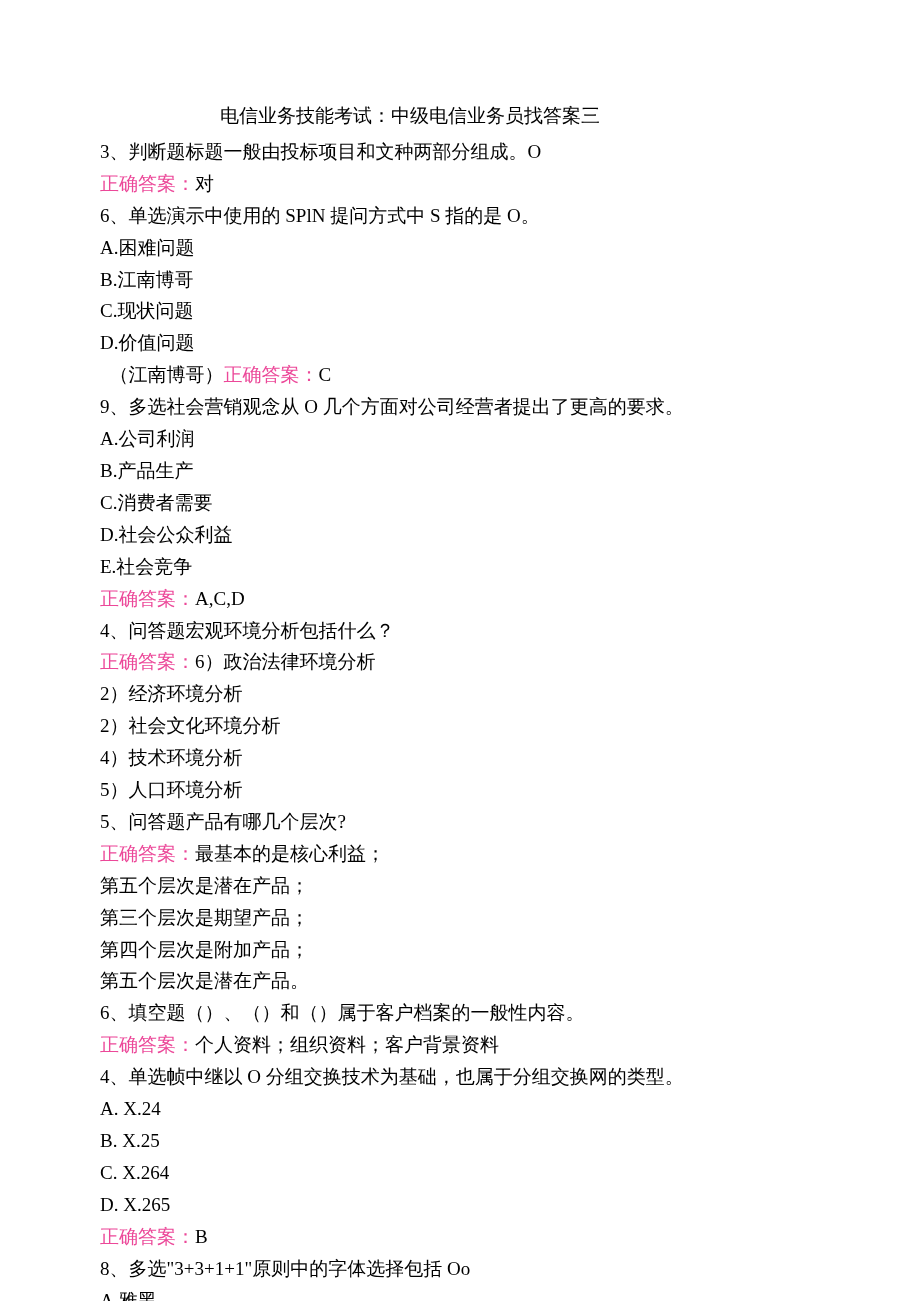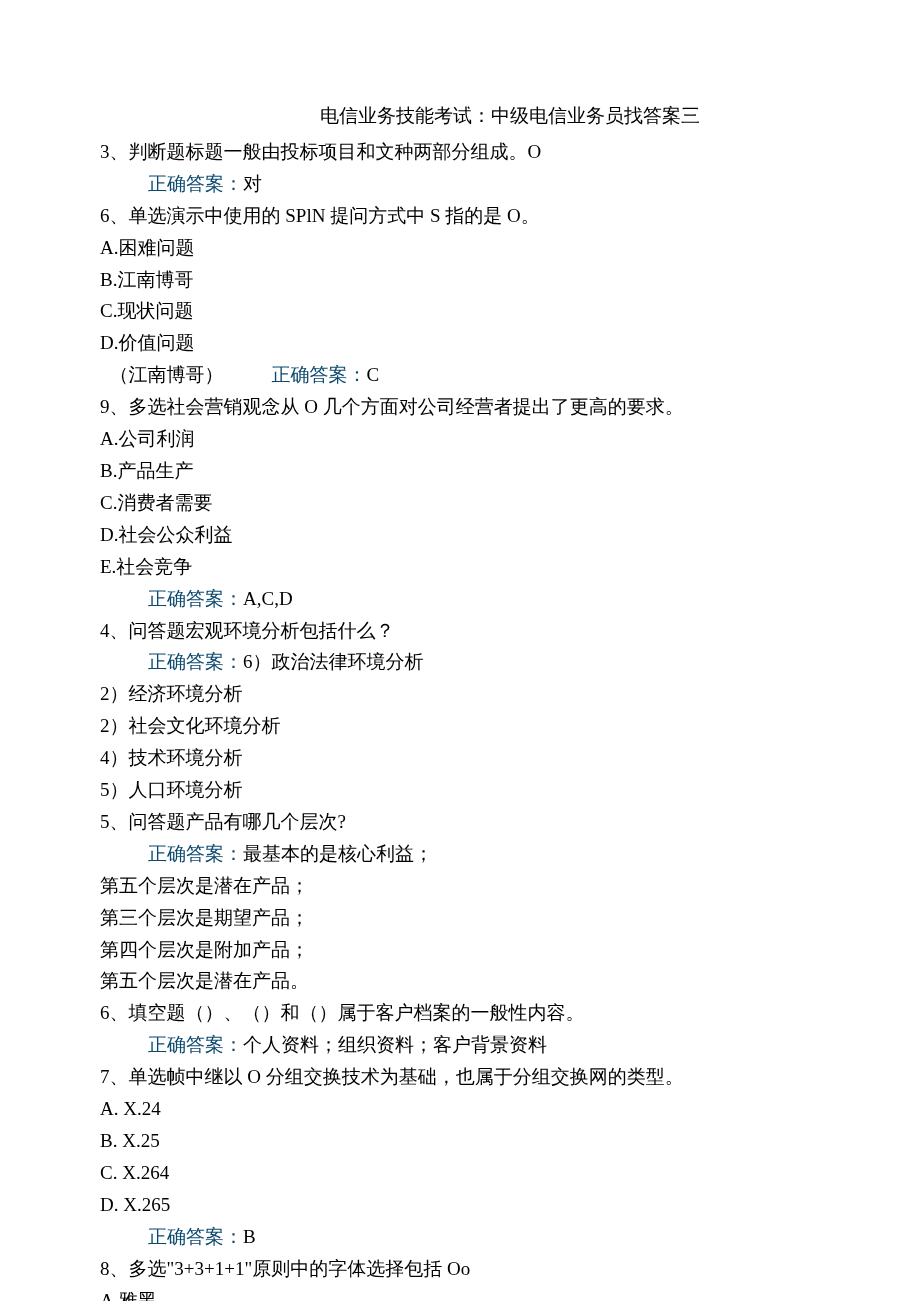--- a/index.html
+++ b/index.html
@@ -7,32 +7,31 @@
       font-size: 19px;
       line-height: 1.68;
       color: #000;
       background: #fff;
       margin: 0;
       padding: 100px 100px 40px 100px;
       width: 920px;
       box-sizing: border-box;
     }
     .title {
-      text-align: right;
+      text-align: left;
       margin-bottom: 4px;
       padding-left: 120px;
       padding-right: 120px;
     }
     .line {
       margin: 0;
       white-space: pre-wrap;
     }
     .red {
-      color: #0c4a6e;
-      margin-left: 48px;
+      color: #ec4899;
     }
     .black {
       color: #000;
     }
   </style>
 </head>
 <body>
 
 <div class="title">电信业务技能考试：中级电信业务员找答案三</div>
 
@@ -64,21 +63,21 @@
 <p class="line">5、问答题产品有哪几个层次?</p>
 <p class="line"><span class="red">正确答案：</span><span class="black">最基本的是核心利益；</span></p>
 <p class="line">第五个层次是潜在产品；</p>
 <p class="line">第三个层次是期望产品；</p>
 <p class="line">第四个层次是附加产品；</p>
 <p class="line">第五个层次是潜在产品。</p>
 
 <p class="line">6、填空题（）、（）和（）属于客户档案的一般性内容。</p>
 <p class="line"><span class="red">正确答案：</span><span class="black">个人资料；组织资料；客户背景资料</span></p>
 
-<p class="line">7、单选帧中继以 O 分组交换技术为基础，也属于分组交换网的类型。</p>
+<p class="line">4、单选帧中继以 O 分组交换技术为基础，也属于分组交换网的类型。</p>
 <p class="line">A. X.24</p>
 <p class="line">B. X.25</p>
 <p class="line">C. X.264</p>
 <p class="line">D. X.265</p>
 <p class="line"><span class="red">正确答案：</span><span class="black">B</span></p>
 
 <p class="line">8、多选"3+3+1+1"原则中的字体选择包括 Oo</p>
 <p class="line">A.雅黑</p>
 
 </body></html>

